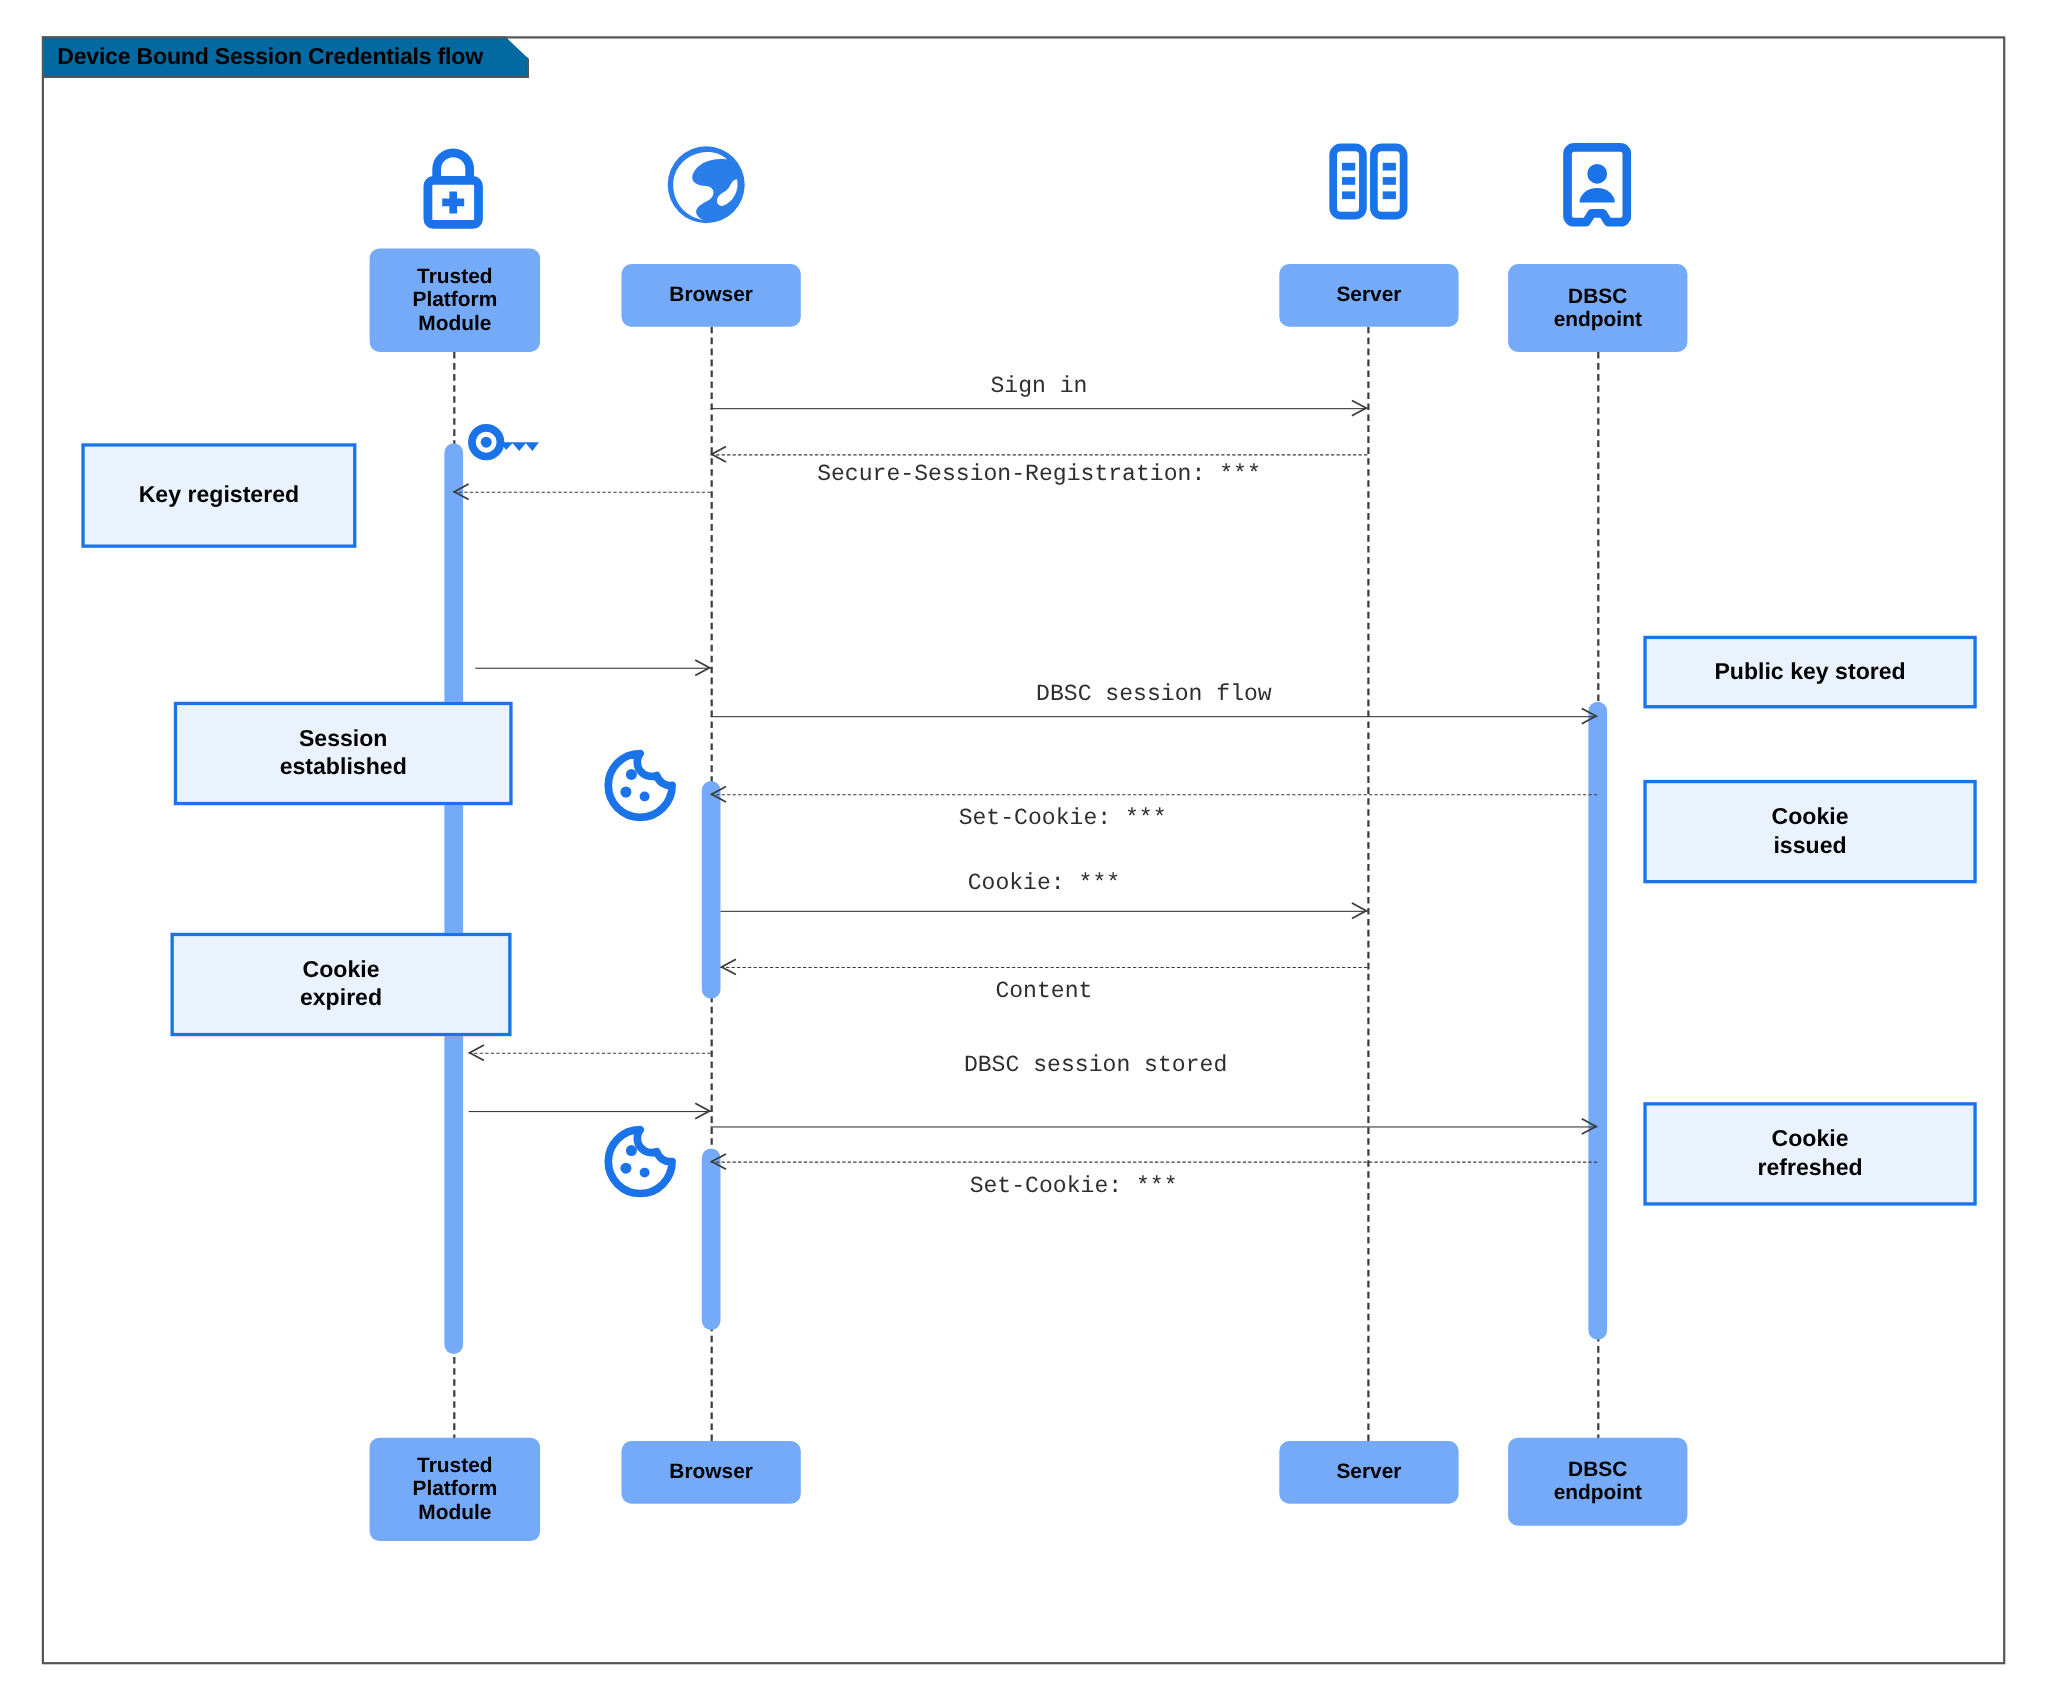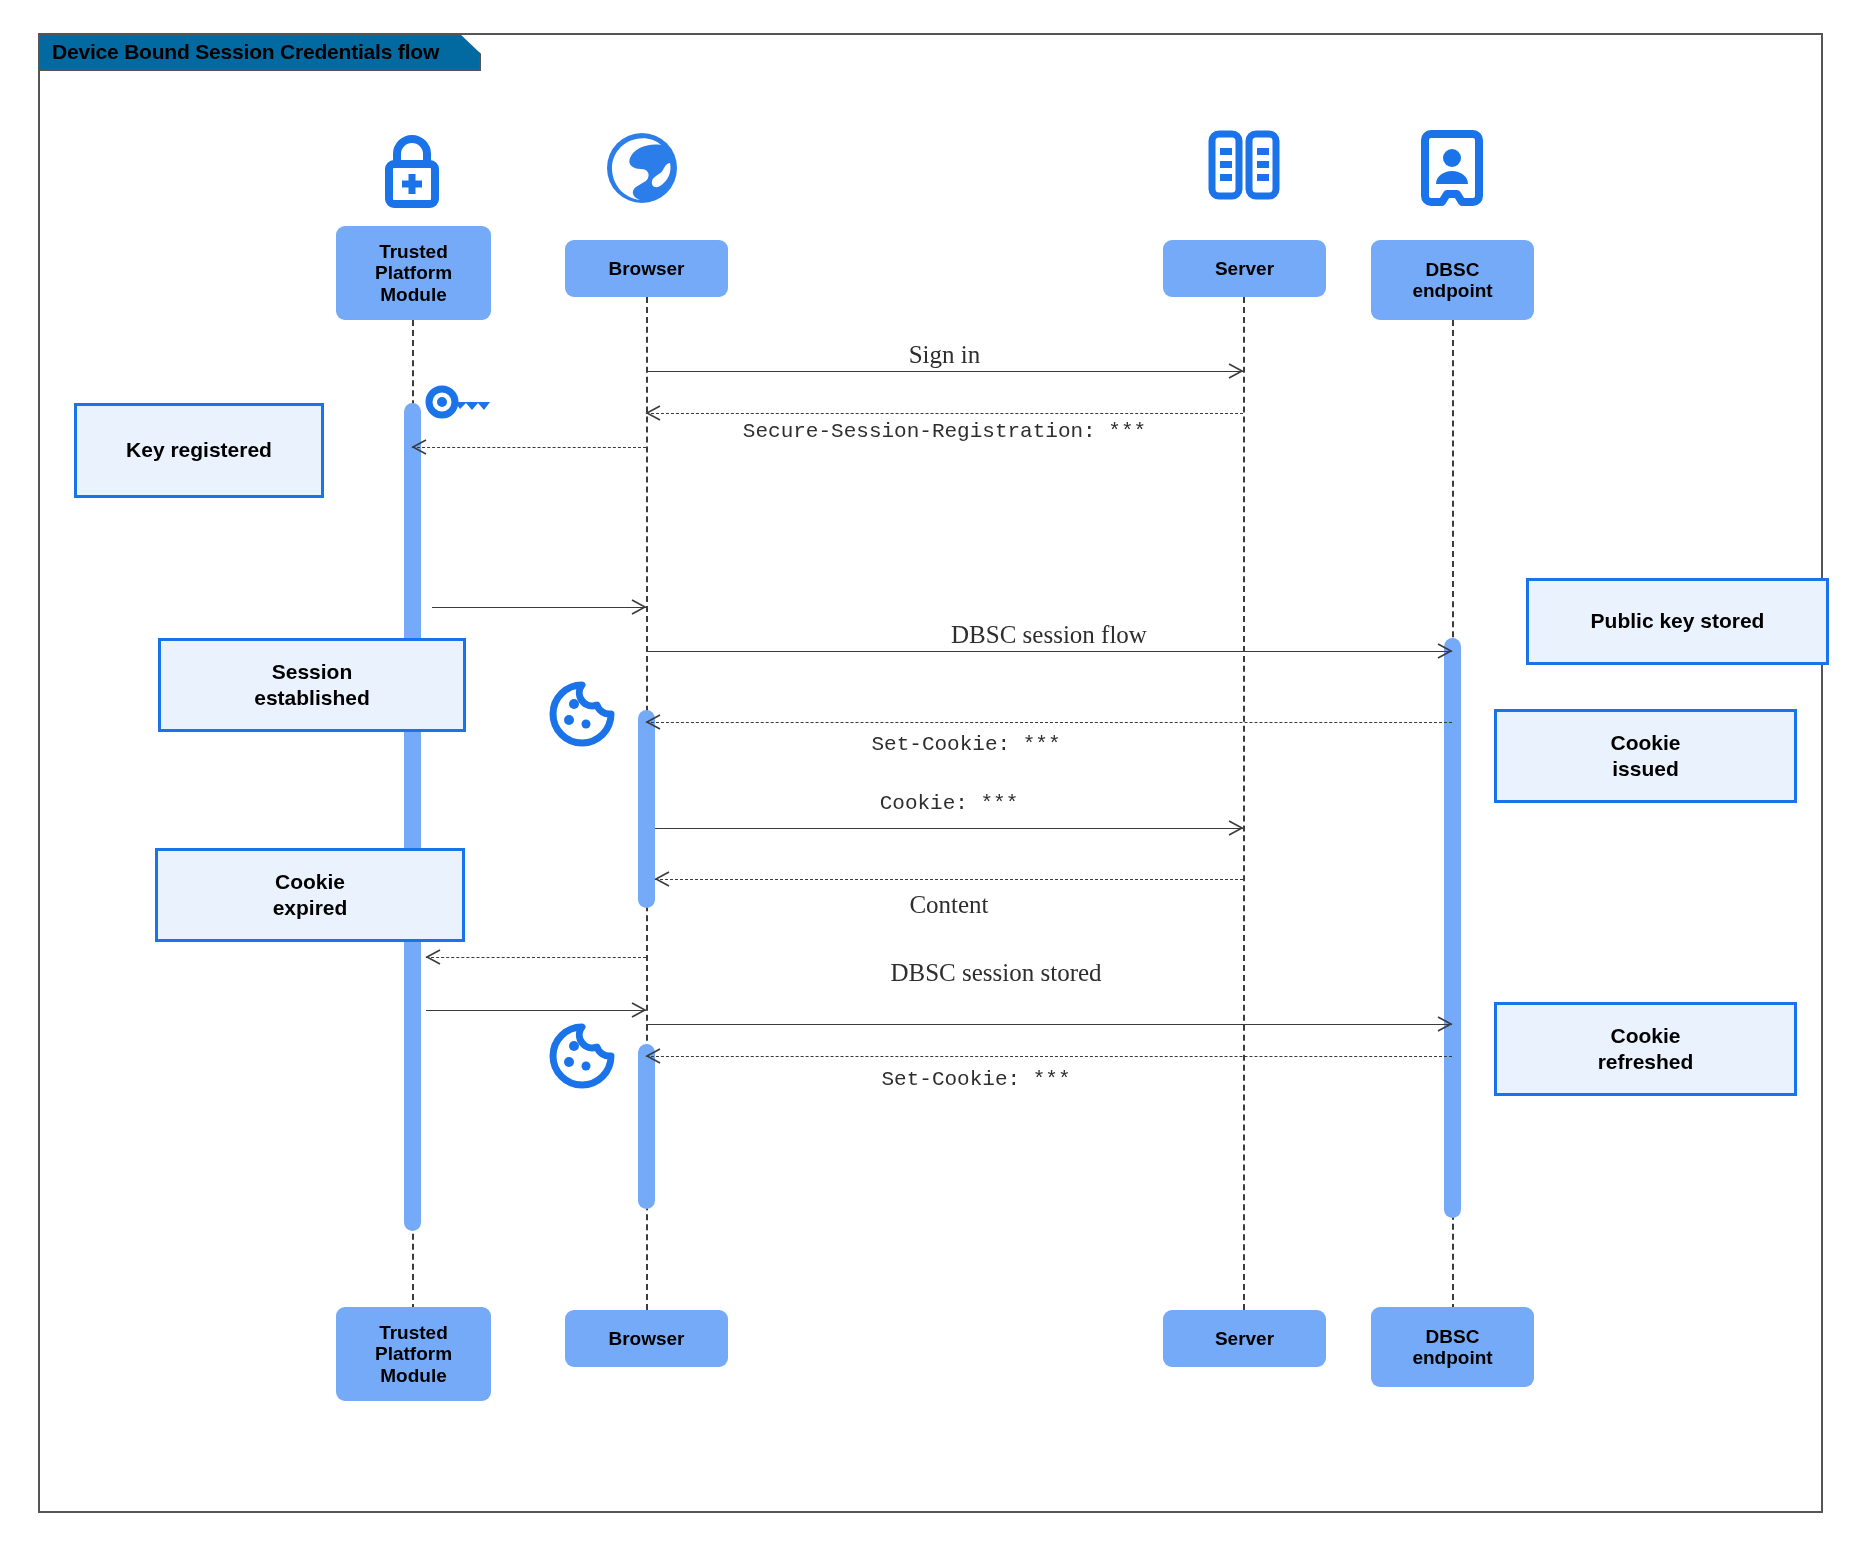--- a/index.html
+++ b/index.html
@@ -29,21 +29,21 @@
 
   
   .msg{position:absolute;height:0;z-index:4;}
   .msg .line{position:absolute;left:0;top:0;width:100%;height:0;}
   .msg.solid .line{border-top:1.6px solid #3b3b3b;}
   .msg.dashed .line{border-top:1.6px dashed #3b3b3b;}
   .arrowhead{position:absolute;top:-8px;width:16px;height:16px;}
   .arrowhead svg{display:block;}
   .msglabel{position:absolute;white-space:nowrap;color:#2e2e2e;z-index:5;
             text-align:center;line-height:1.16;}
-  .msglabel .sans{font-family:Liberation Serif, serif;font-size:25px;display:block;}
+  .msglabel .sans{font-family:Liberation Mono, monospace;font-size:21px;display:block;}
   .msglabel .mono{font-family:"Liberation Mono",monospace;font-size:21px;display:block;letter-spacing:0px;}
 
   
   .note{position:absolute;background:#eaf2fd;border:3px solid #1a73e8;
         display:flex;align-items:center;justify-content:center;text-align:center;
         font-weight:bold;font-size:21px;color:#000;line-height:1.25;box-sizing:border-box;z-index:7;}
 
   
   .icon{position:absolute;z-index:8;}
 </style>
@@ -259,21 +259,21 @@
       <path d="M34 5 a29 29 0 1 0 29 29 a13 13 0 0 1 -14 -9 a13 13 0 0 1 -15 -20 Z" fill="none" stroke="#1a73e8" stroke-width="7" stroke-linejoin="round"></path>
       <circle cx="26" cy="24" r="5" fill="#1a73e8"></circle>
       <circle cx="21" cy="40" r="5" fill="#1a73e8"></circle>
       <circle cx="38" cy="44" r="4.5" fill="#1a73e8"></circle>
     </svg>
   </div>
 
   <div class="note" style="left:74px;top:403px;width:250px;height:95px;">Key registered</div>
   <div class="note" style="left:158px;top:638px;width:308px;height:94px;">Session<br>established</div>
   <div class="note" style="left:155px;top:848px;width:310px;height:94px;">Cookie<br>expired</div>
-  <div class="note" style="left:1494px;top:578px;width:303px;height:87px;margin-left:32px;">Public key stored</div>
+  <div class="note" style="left:1494px;top:578px;width:303px;height:66px;">Public key stored</div>
   <div class="note" style="left:1494px;top:709px;width:303px;height:94px;">Cookie<br>issued</div>
   <div class="note" style="left:1494px;top:1002px;width:303px;height:94px;">Cookie<br>refreshed</div>
 
   <div class="plabel" style="left:336px;top:226px;width:155px;height:94px;">Trusted<br>Platform<br>Module</div>
   <div class="plabel" style="left:565px;top:240px;width:163px;height:57px;">Browser</div>
   <div class="plabel" style="left:1163px;top:240px;width:163px;height:57px;">Server</div>
   <div class="plabel" style="left:1371px;top:240px;width:163px;height:80px;">DBSC<br>endpoint</div>
 
   <div class="plabel" style="left:336px;top:1307px;width:155px;height:94px;">Trusted<br>Platform<br>Module</div>
   <div class="plabel" style="left:565px;top:1310px;width:163px;height:57px;">Browser</div>

